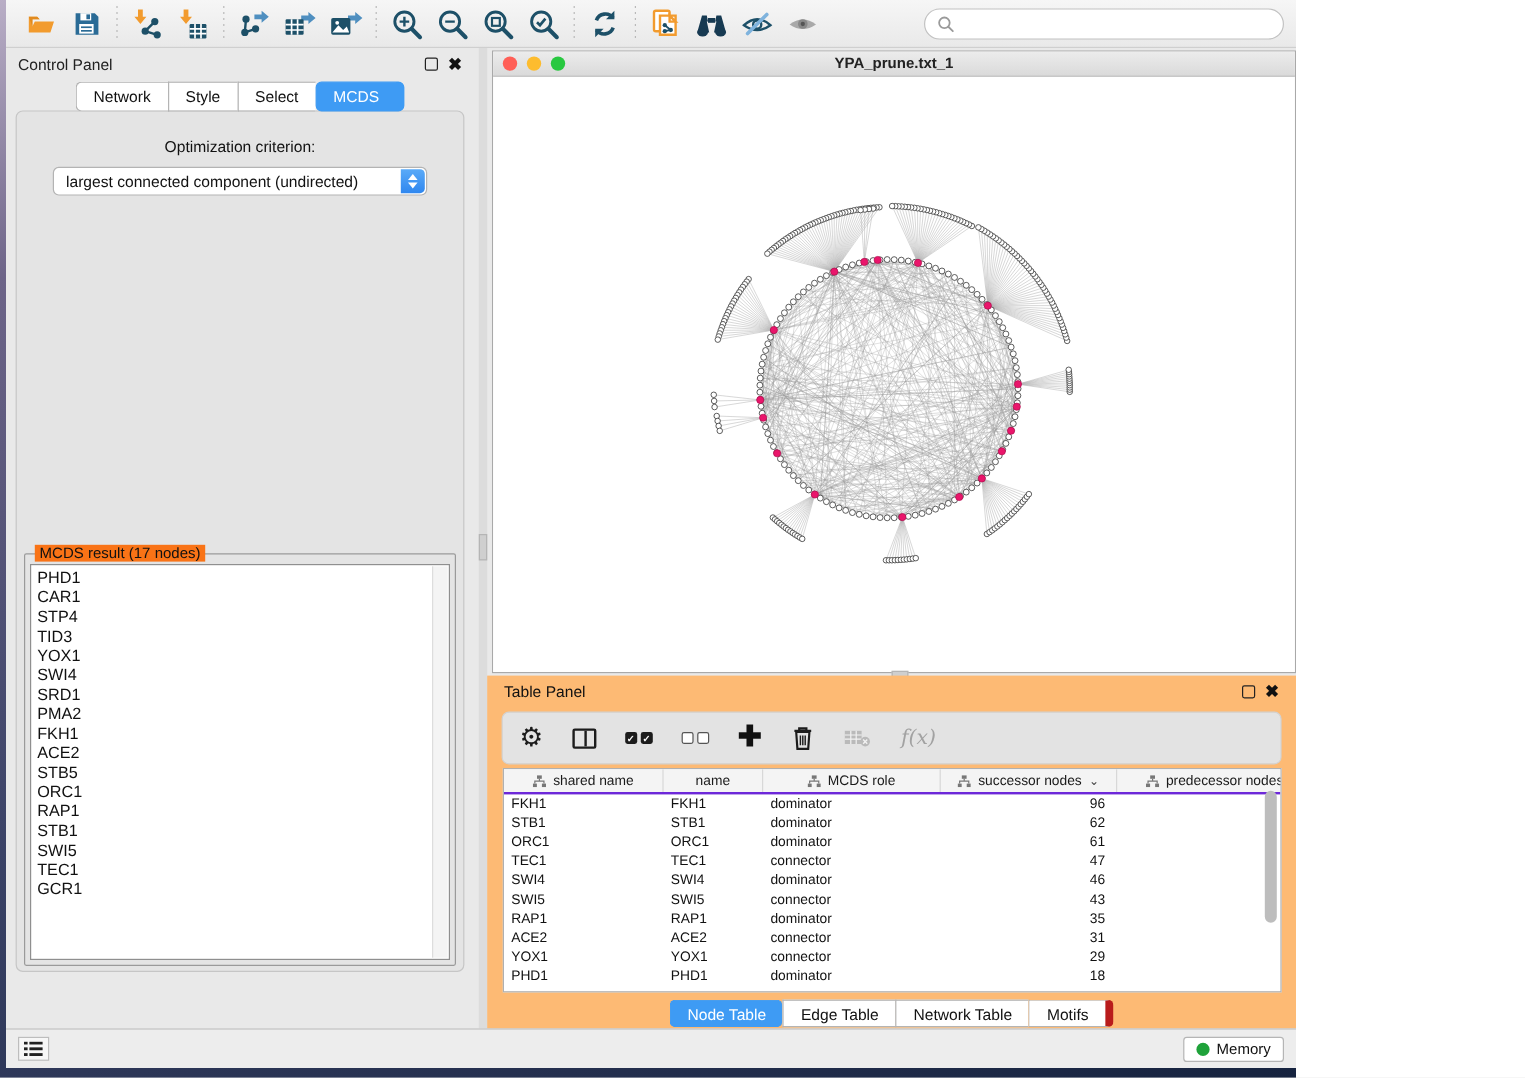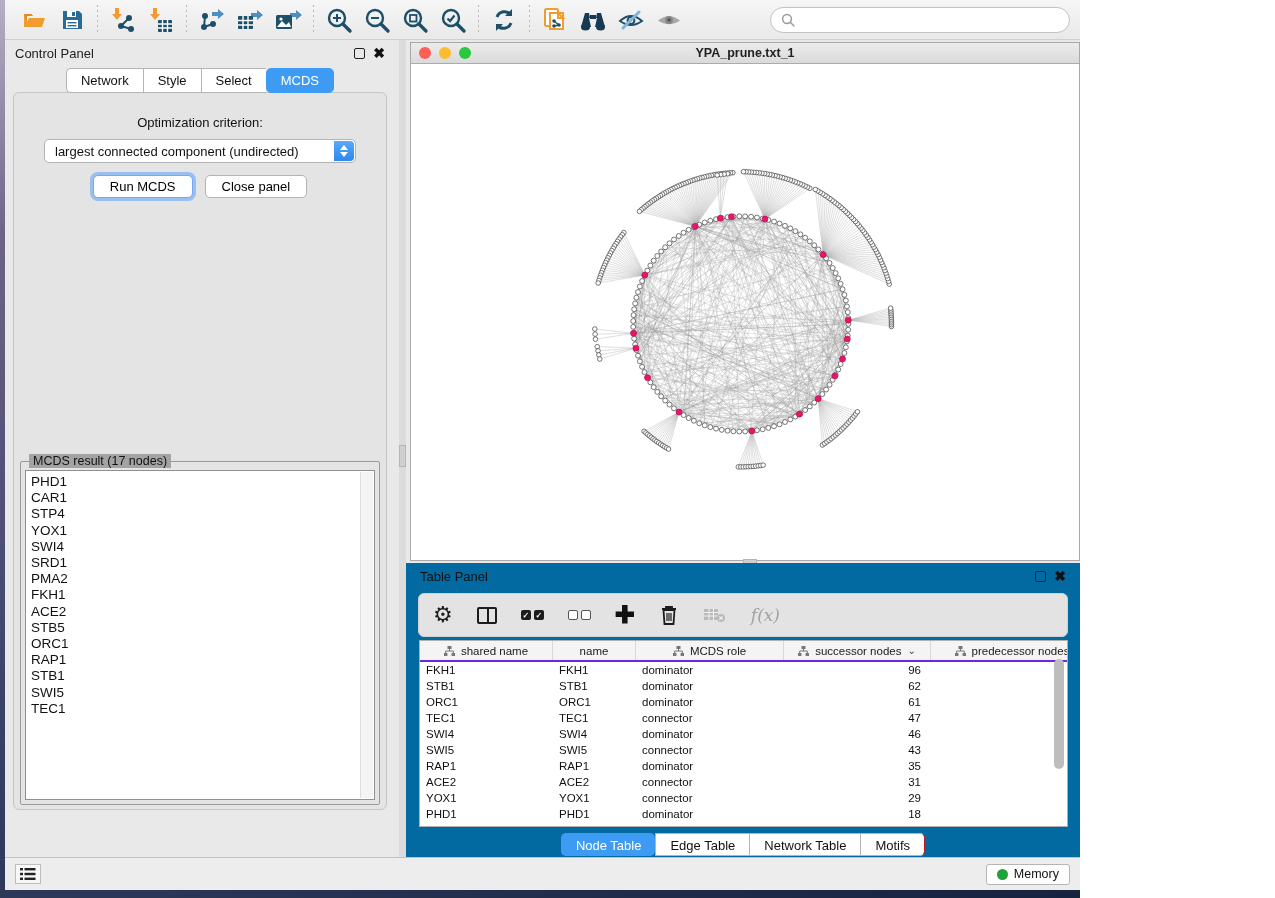--- a/index.html
+++ b/index.html
@@ -30,42 +30,42 @@
   .control-panel { position:absolute; left:0; top:0; width:390px; bottom:0; background:#e9e9e9; }
   .cp-header { height:26px; display:flex; align-items:center; padding:0 10px; }
   .cp-title { font-size:13px; color:#222; }
   .win-btns { margin-left:auto; display:flex; gap:8px; align-items:center; }
   .float-glyph { width:11px; height:11px; border:1.5px solid #222; border-radius:2px; }
   .close-glyph { font-size:14px; font-weight:bold; color:#111; line-height:11px; }
   .cp-tabs { display:flex; justify-content:center; margin-top:2px; position:relative; z-index:2; }
   .seg { border:1px solid #b4b4b4; background:#fff; padding:4px 14px; font-size:13px;
     border-right:none;text-align:right; }
   .seg:first-child { border-radius:5px 0 0 5px; }
-  .seg:last-child { border-right:1px solid #b91c1c; border-radius:0 5px 5px 0; }
+  .seg:last-child { border-right:7px solid #b91c1c; border-radius:0 5px 5px 0; }
   .seg.active { background:#3e9bf4; color:#fff; border-color:#3e9bf4; border-radius:5px; }
   .cp-body { position:absolute; left:8px; right:8px; top:52px; bottom:52px;
     background:#e4e4e4; border:1px solid #c6c6c6; border-radius:6px; }
   .opt-label { text-align:center; margin-top:22px; font-size:13px; }
   .dropdown { position:relative; margin:9px 30px 0 30px; height:24px; background:#fff;
     border:1px solid #b3b3b3; border-radius:5px; display:flex; align-items:center;
     padding-left:10px; font-size:13px; }
   .dd-stepper { position:absolute; right:1px; top:1px; bottom:1px; width:20px;
     background:linear-gradient(#5aaaf8,#2f87ef); border-radius:0 4px 4px 0;
     display:flex; flex-direction:column; align-items:center; justify-content:center; gap:2px; }
   .tri-up { width:0; height:0; border-left:4px solid transparent; border-right:4px solid transparent;
     border-bottom:5px solid #fff; }
   .tri-dn { width:0; height:0; border-left:4px solid transparent; border-right:4px solid transparent;
     border-top:5px solid #fff; }
   .cp-btn-row { display:flex; justify-content:center; gap:12px; margin-top:12px; }
   .btn { background:#fff; border:1px solid #b3b3b3; border-radius:5px; padding:3px 16px;
     font-size:13px; font-family:"Liberation Sans",sans-serif; }
   .btn.focus-ring { border-color:#74a9f0; box-shadow:0 0 0 3px rgba(77,151,255,.5); }
   .result-group { position:absolute; left:6px; right:6px; top:368px; bottom:4px;
     border:1px solid #9a9a9a; border-radius:2px; }
-  .result-legend { position:absolute; top:-8px; left:8px; background:#a3a3a3; padding:0 4px;
+  .result-legend { position:absolute; top:-8px; left:8px; background:#f97316; padding:0 4px;
     font-size:12.5px; }
   .result-list { position:absolute; inset:8px 4px 4px 4px; background:#fff;
     border:1px solid #8f8f8f; overflow:hidden; }
   .result-items { position:absolute; inset:1px 14px 1px 1px; padding:2px 0 0 4px;
     font-size:13.5px; line-height:16.2px; }
   .result-scroll { position:absolute; top:1px; bottom:1px; right:1px; width:13px;
     background:#f4f4f4; border-left:1px solid #ddd; }
 
   
   .v-splitter { position:absolute; left:394px; top:0; width:7px; bottom:0; background:#dcdcdc; }
@@ -83,21 +83,21 @@
   .net-title { position:absolute; left:0; right:0; text-align:center; font-size:12.5px;
     font-weight:700; color:#222; }
   .net-canvas { position:absolute; left:0; right:0; top:21px; bottom:0; background:#fff; }
   .net-canvas svg { width:100%; height:100%; display:block; }
 
   .h-splitter { position:absolute; left:0; right:0; top:521px; height:5px; }
   .h-handle { position:absolute; left:50%; top:-2px; width:14px; height:8px; background:#cfcfcf;
     border:1px solid #b5b5b5; }
 
   
-  .table-panel { position:absolute; left:0; right:0; top:523px; bottom:0; background:#0369a1; }
+  .table-panel { position:absolute; left:0; right:0; top:523px; bottom:0; background:#fdba74; }
   .tp-header { height:26px; display:flex; align-items:center; padding:0 14px; }
   .tp-toolbar { position:absolute; left:12px; right:12px; top:30px; height:44px;
     background:#e3e3e3; border:1px solid #d2d2d2; border-radius:6px;
     display:flex; align-items:center; padding:0 14px; gap:24px; }
   .tpi { display:flex; align-items:center; justify-content:center; height:26px; }
   .gear-glyph { font-size:22px; line-height:22px; color:#1c1c1c; }
   .splitview-glyph { width:20px; height:17px; border:2px solid #1c1c1c; border-radius:2px;
     position:relative; }
   .splitview-glyph::after { content:""; position:absolute; left:8px; top:0; bottom:0;
     width:2px; background:#1c1c1c; }
@@ -310,43 +310,41 @@
           </div>
       <div class="cp-body">
         <div class="opt-label">Optimization criterion:</div>
         <div class="dropdown">
           <span>largest connected component (undirected)</span>
           <span class="dd-stepper">
                 <span class="tri-up"></span>
                 <span class="tri-dn"></span>
               </span>
         </div>
-        <div class="cp-btn-row">
-          <button class="btn focus-ring">Run MCDS</button>
-          <button class="btn">Close panel</button>
-        </div>
         <div class="result-group">
           <span class="result-legend">MCDS result (17 nodes)</span>
           <div class="result-list">
             <div class="result-items" id="result-items">
                   <div>PHD1</div>
                   <div>CAR1</div>
                   <div>STP4</div>
+                  <div>TID3</div>
                   <div>YOX1</div>
                   <div>SWI4</div>
                   <div>SRD1</div>
                   <div>PMA2</div>
                   <div>FKH1</div>
                   <div>ACE2</div>
                   <div>STB5</div>
                   <div>ORC1</div>
                   <div>RAP1</div>
                   <div>STB1</div>
                   <div>SWI5</div>
                   <div>TEC1</div>
+                  <div>GCR1</div>
                 </div>
             <div class="result-scroll"></div>
           </div>
         </div>
       </div>
     </div>
 
     <div class="v-splitter">
       <div class="v-handle"></div>
     </div>

